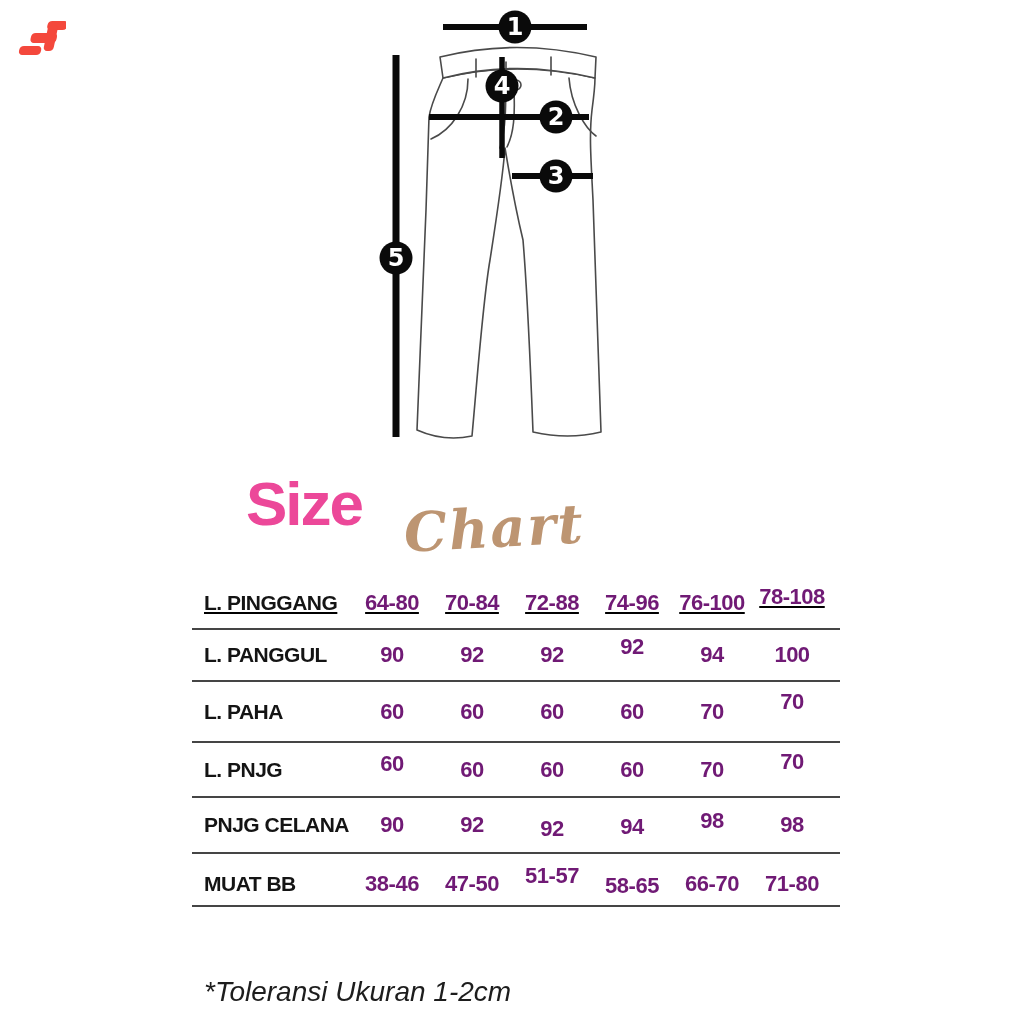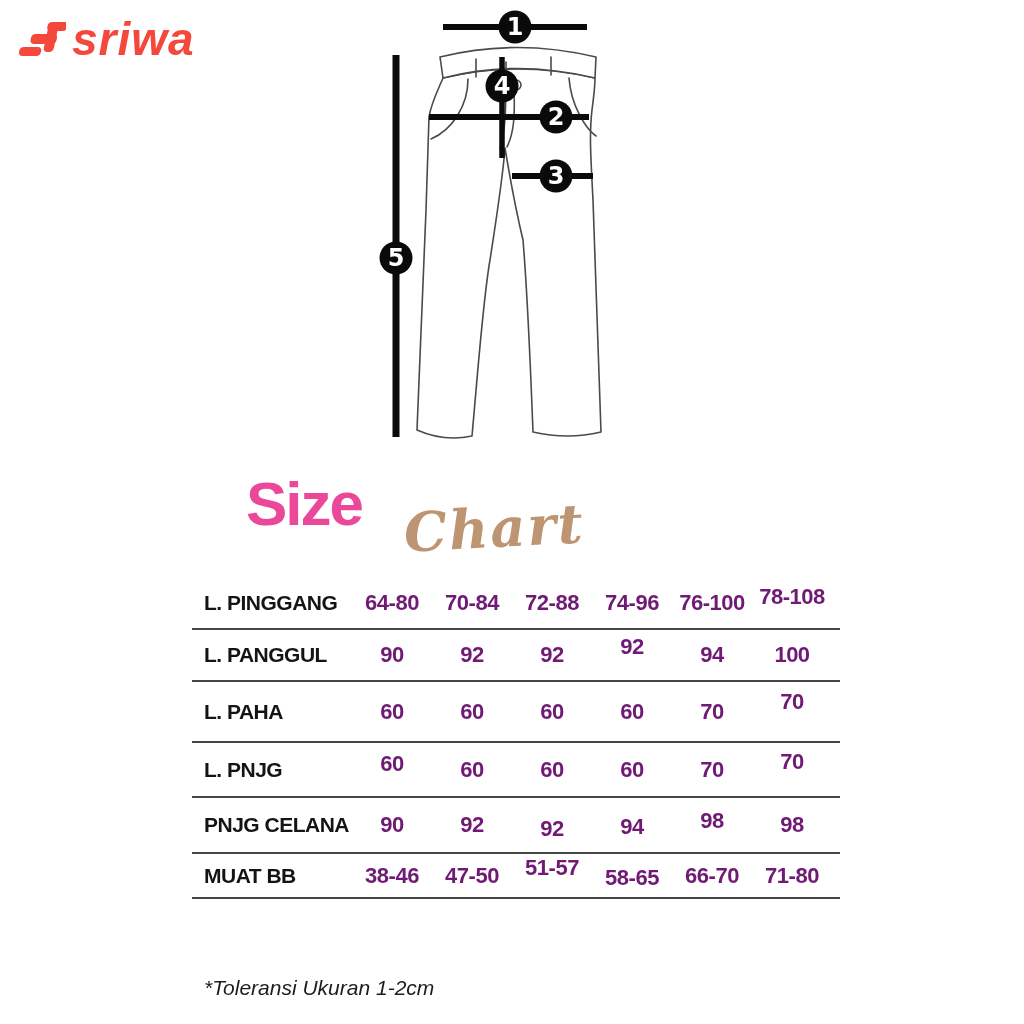--- a/index.html
+++ b/index.html
@@ -119,40 +119,39 @@
     font-weight: bold;
     letter-spacing: -0.5px;
     color: #701a75;
   }
 
   
   .note {
     position: absolute;
     left: 204px;
     top: 976px;
-    font-size: 21px;
+    font-size: 28px;
     font-style: italic;
     color: #1d1d1d;
   }
 </style>
 </head>
 <body>
 
 <div class="page">
 
   <div class="logo">
     <svg width="52" height="44" viewBox="0 0 52 44">
       <g fill="#f4483c" transform="skewX(-12) translate(8,0)">
         <rect x="27" y="3" width="20" height="9" rx="4"></rect>
         <rect x="28" y="7" width="10" height="26" rx="4"></rect>
         <rect x="13" y="15" width="26" height="10" rx="4"></rect>
         <rect x="4" y="28" width="22" height="9" rx="4"></rect>
       </g>
     </svg>
-    <span class="logo-text">sriwa</span>
   </div>
 
   <svg class="pants-diagram" viewBox="370 8 300 452">
     <g fill="#ffffff" stroke="#4a4a4a" stroke-width="1.6" stroke-linejoin="round" stroke-linecap="round">
 
       <path d="M443,78
         C437,92 431,104 429,117
         L426,210 L417,430
         Q444,442 472,436
         C478,370 483,300 490,260
@@ -198,21 +197,21 @@
       <circle cx="396" cy="258" r="16.5" fill="#0a0a0a"></circle>
       <text x="396" y="266" text-anchor="middle" class="marker-num">5</text>
     </g>
   </svg>
 
   <div class="title-main">Size</div>
   <div class="title-script">Chart</div>
 
   <div class="size-table">
     <div id="table-body">
-        <div class="grid-row t-row" style="height: 52px;">
+        <div class="grid-row t-row" style="height: 52px; text-decoration: underline;">
           <div class="t-label">L. PINGGANG</div>
           <div class="t-cell">64-80</div>
           <div class="t-cell">70-84</div>
           <div class="t-cell">72-88</div>
           <div class="t-cell">74-96</div>
           <div class="t-cell">76-100</div>
           <div class="t-cell" style="transform: translateY(-6px);">78-108</div>
         </div>
         <div class="grid-row t-row" style="height: 52px;">
           <div class="t-label">L. PANGGUL</div>
@@ -243,21 +242,21 @@
         </div>
         <div class="grid-row t-row" style="height: 56px;">
           <div class="t-label">PNJG CELANA</div>
           <div class="t-cell">90</div>
           <div class="t-cell">92</div>
           <div class="t-cell" style="transform: translateY(4px);">92</div>
           <div class="t-cell" style="transform: translateY(2px);">94</div>
           <div class="t-cell" style="transform: translateY(-4px);">98</div>
           <div class="t-cell">98</div>
         </div>
-        <div class="grid-row t-row" style="height: 45px;">
+        <div class="grid-row t-row" style="height: 45px; margin-top: 8px;">
           <div class="t-label">MUAT BB</div>
           <div class="t-cell">38-46</div>
           <div class="t-cell">47-50</div>
           <div class="t-cell" style="transform: translateY(-8px);">51-57</div>
           <div class="t-cell" style="transform: translateY(2px);">58-65</div>
           <div class="t-cell">66-70</div>
           <div class="t-cell">71-80</div>
         </div>
       </div>
   </div>

